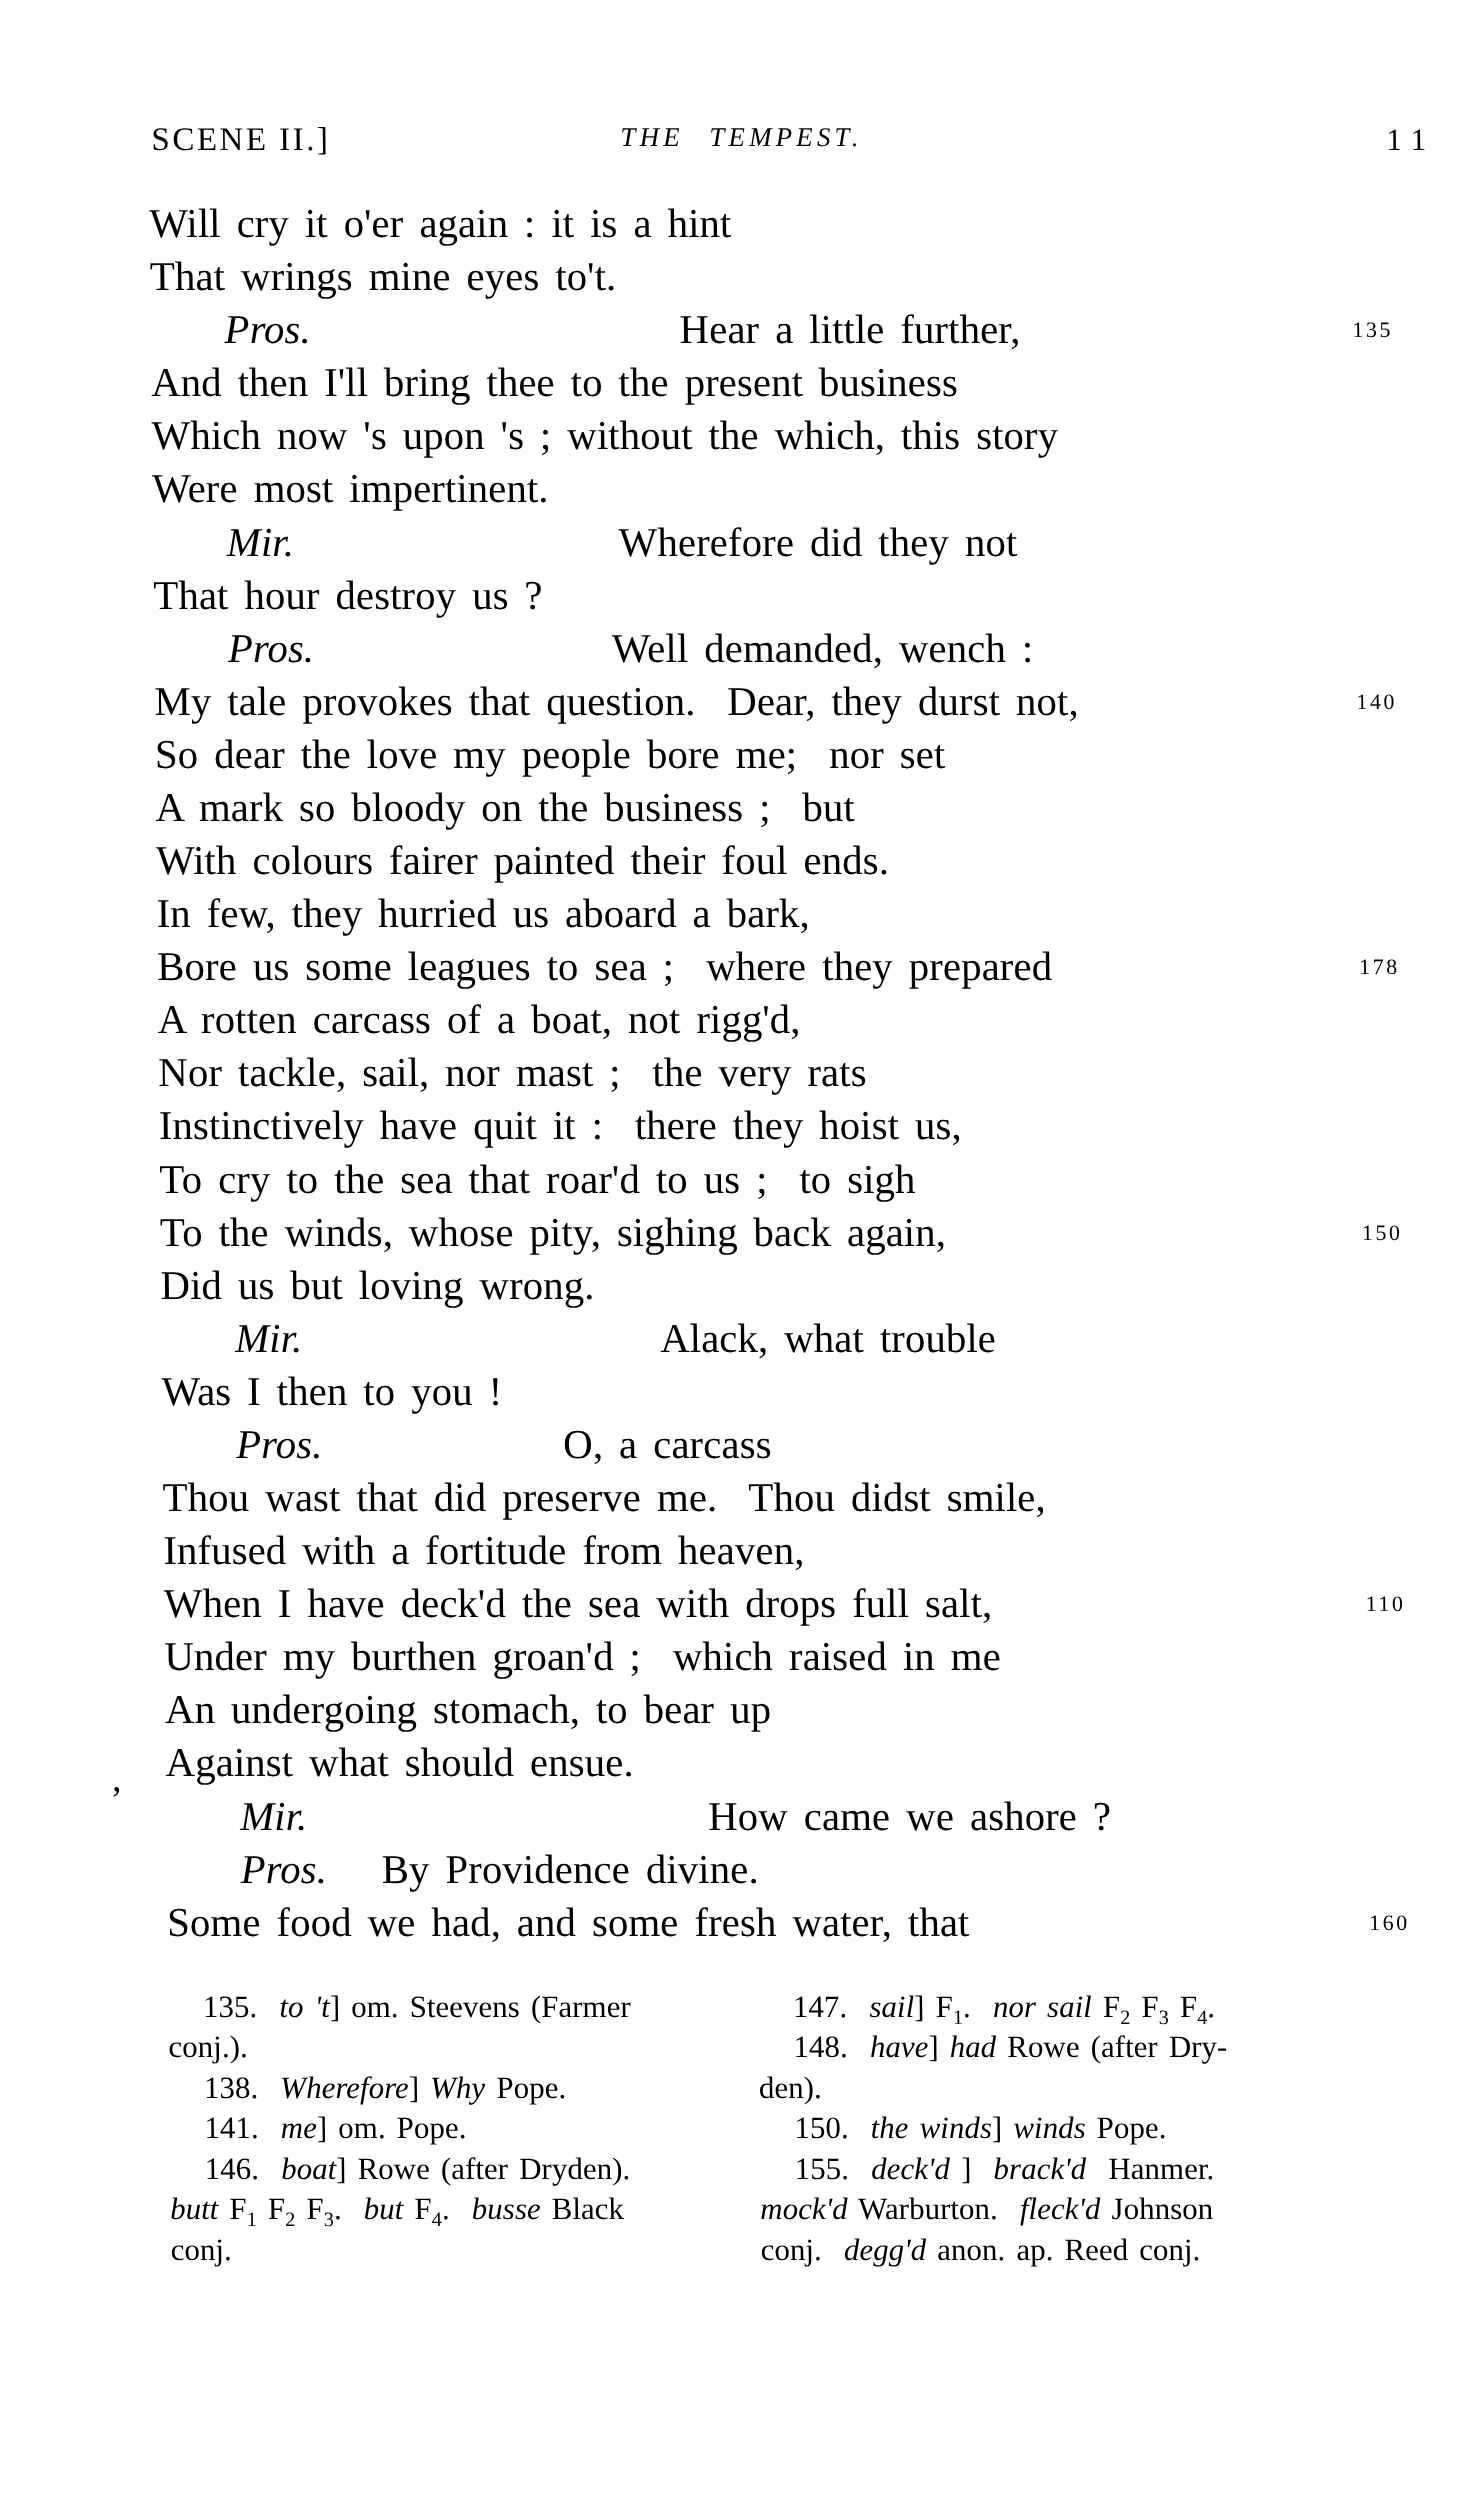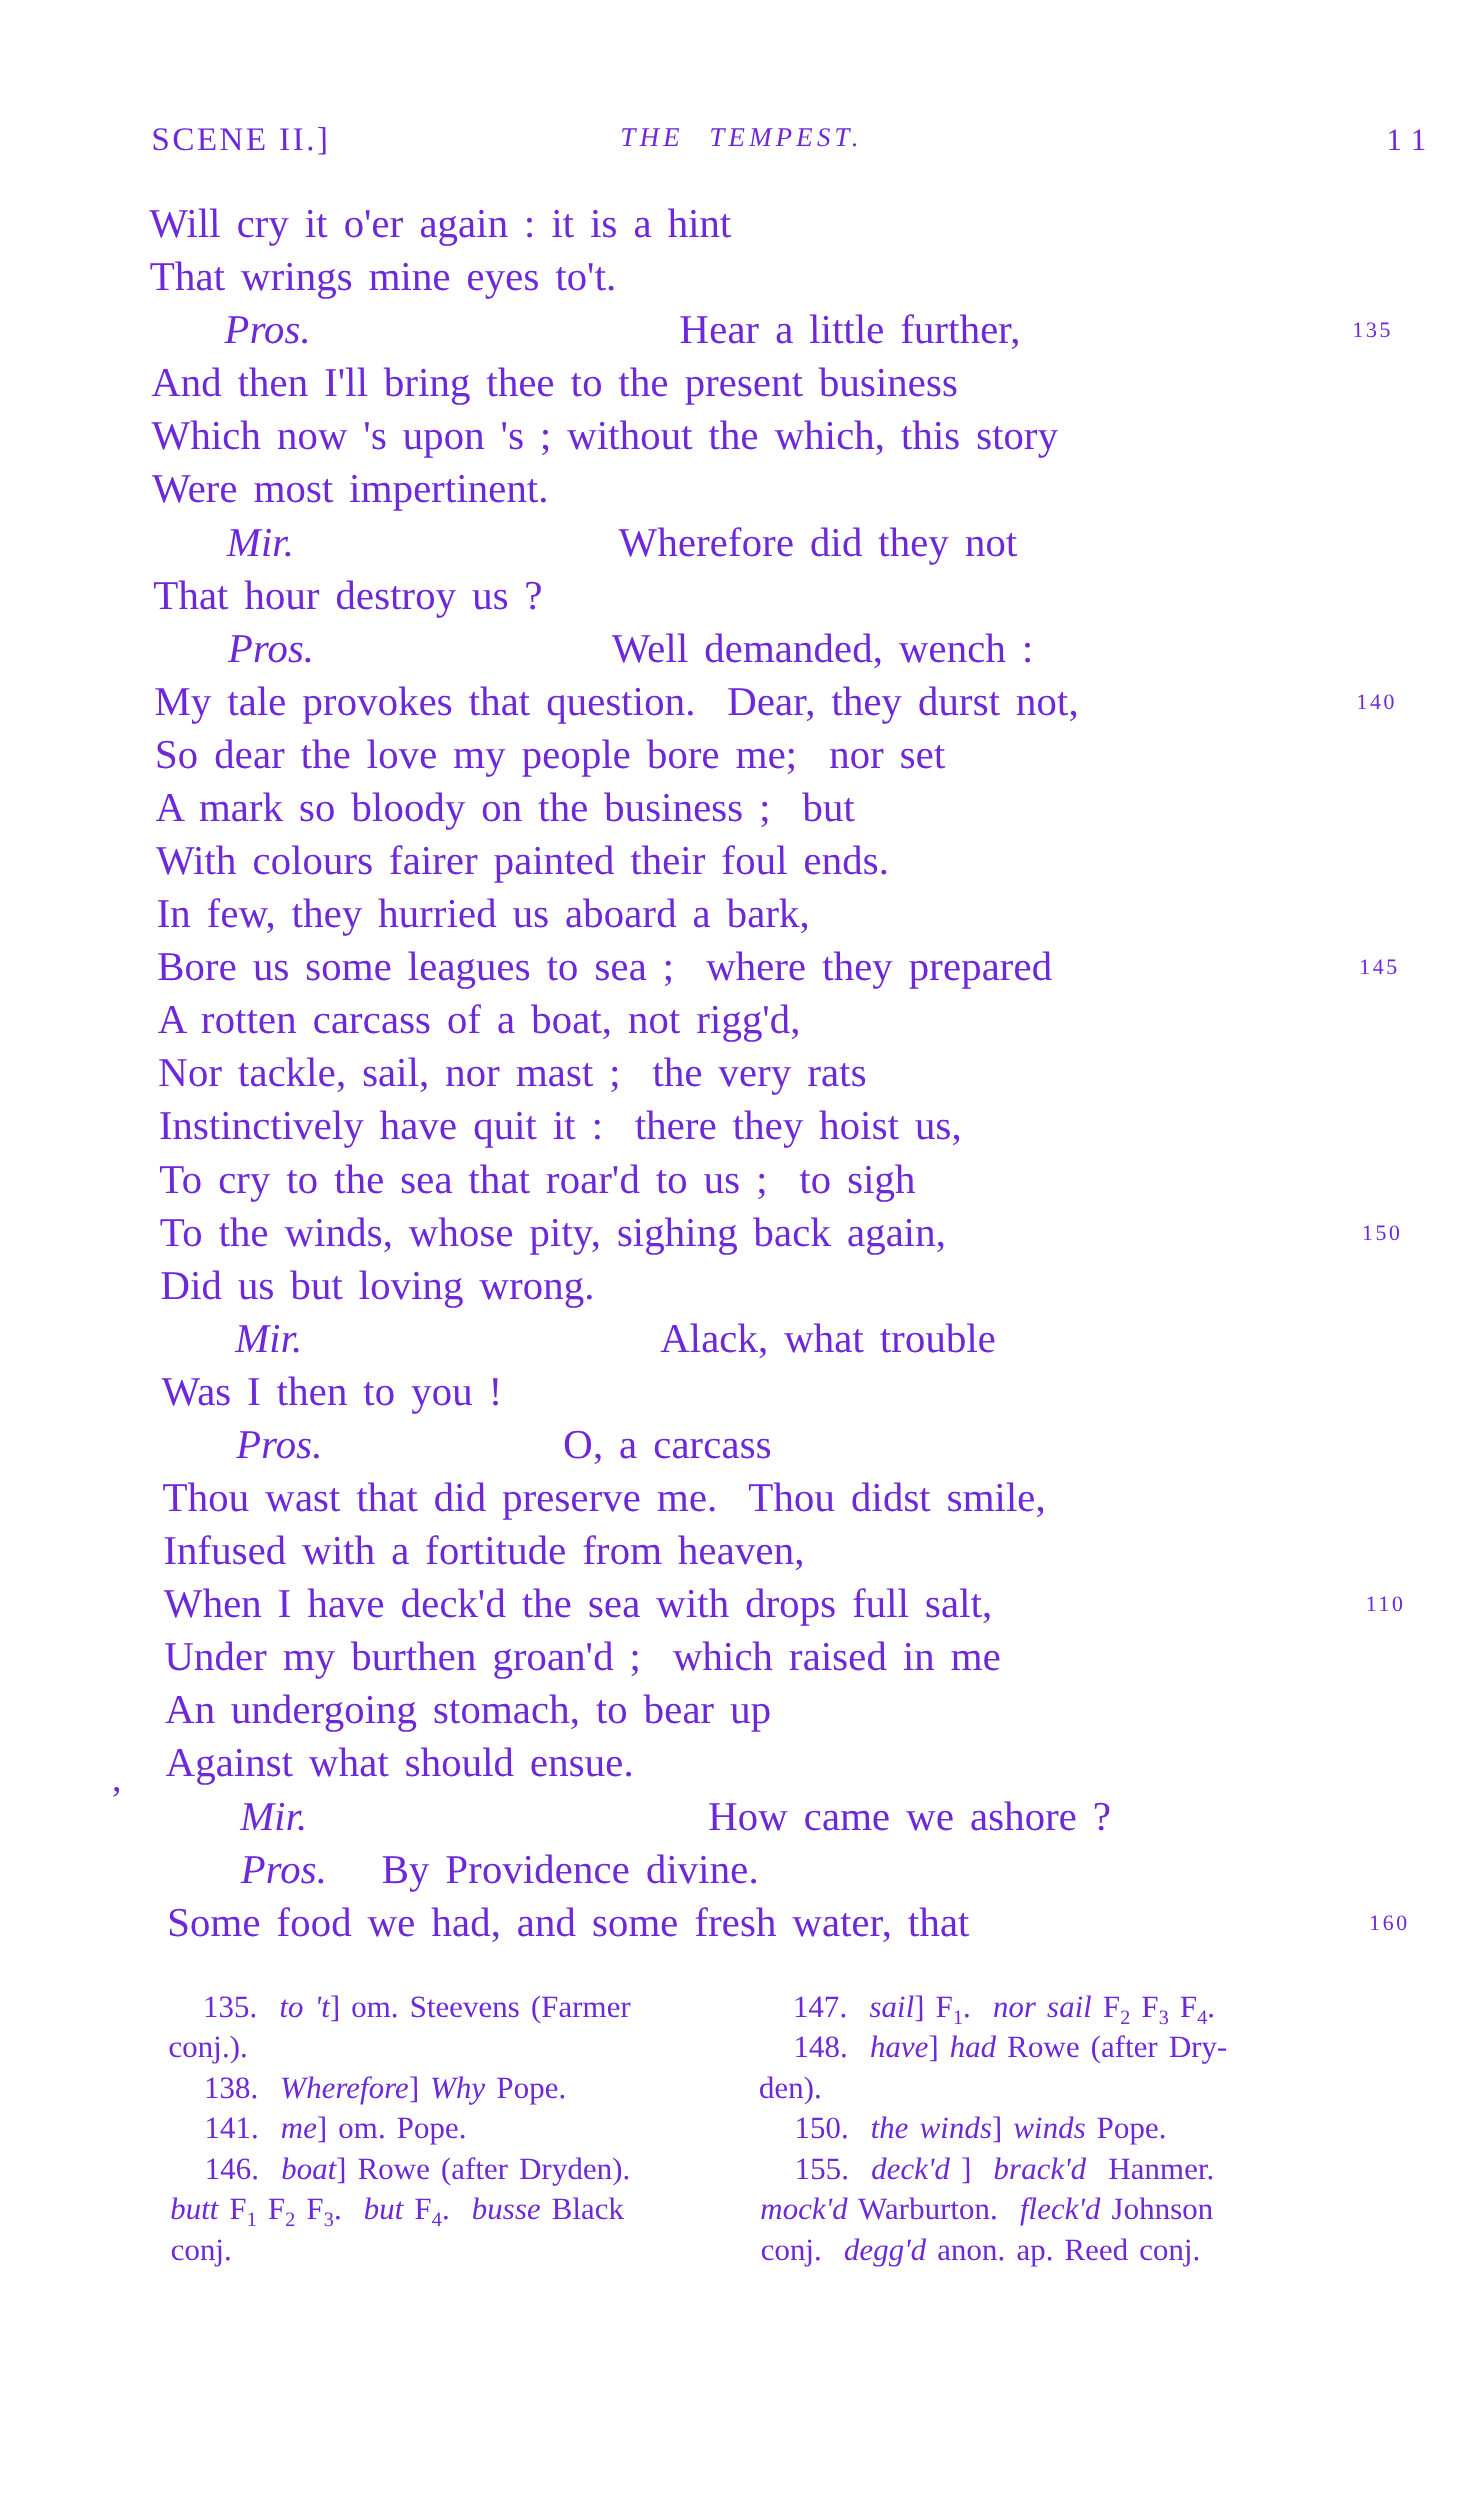--- a/index.html
+++ b/index.html
@@ -1,18 +1,18 @@
 <!DOCTYPE html>
 <html style="font-size:13px"><head>
 <meta charset="utf-8">
 <style>
   html,body { margin:0; padding:0; background:#e8e8e8; }
   .page {
     position:relative; width:1481px; height:2500px; background:#ffffff;
-    font-family:"Liberation Serif", serif; color:#6d28d9; overflow:hidden;
+    font-family:"Liberation Serif", serif; color:#000000; overflow:hidden;
     margin:0 auto;
   }
   .skew { position:absolute; left:0; top:0; width:100%; height:100%;
           transform:skewX(0.6deg); transform-origin:0 0; }
 
   
   .hdr-scene { position:absolute; left:150px; top:123px; font-size:33px;
                line-height:33px; letter-spacing:2.5px; white-space:pre; }
   .hdr-title { position:absolute; left:740px; top:117px; transform:translateX(-50%);
                font-size:27px; font-style:italic; letter-spacing:4.1px;
@@ -60,21 +60,21 @@
         <div class="vline" style="top: 212px;"><span class="vtext" style="left: 0px;">Which now 's upon 's ; without the which, this story</span></div>
         <div class="vline" style="top: 265px;"><span class="vtext" style="left: 0px;">Were most impertinent.</span></div>
         <div class="vline" style="top: 319px;"><span class="speaker">Mir.</span><span class="vtext" style="left: 466px;">Wherefore did they not</span></div>
         <div class="vline" style="top: 372px;"><span class="vtext" style="left: 0px;">That hour destroy us ?</span></div>
         <div class="vline" style="top: 425px;"><span class="speaker">Pros.</span><span class="vtext" style="left: 458px;">Well demanded, wench :</span></div>
         <div class="vline" style="top: 478px;"><span class="vtext" style="left: 0px;">My tale provokes that question.  Dear, they durst not,</span><span class="lnum">140</span></div>
         <div class="vline" style="top: 531px;"><span class="vtext" style="left: 0px;">So dear the love my people bore me;  nor set</span></div>
         <div class="vline" style="top: 584px;"><span class="vtext" style="left: 0px;">A mark so bloody on the business ;  but</span></div>
         <div class="vline" style="top: 637px;"><span class="vtext" style="left: 0px;">With colours fairer painted their foul ends.</span></div>
         <div class="vline" style="top: 690px;"><span class="vtext" style="left: 0px;">In few, they hurried us aboard a bark,</span></div>
-        <div class="vline" style="top: 743px;"><span class="vtext" style="left: 0px;">Bore us some leagues to sea ;  where they prepared</span><span class="lnum">145</span></div>
+        <div class="vline" style="top: 743px;"><span class="vtext" style="left: 0px;">Bore us some leagues to sea ;  where they prepared</span><span class="lnum">178</span></div>
         <div class="vline" style="top: 796px;"><span class="vtext" style="left: 0px;">A rotten carcass of a boat, not rigg'd,</span></div>
         <div class="vline" style="top: 849px;"><span class="vtext" style="left: 0px;">Nor tackle, sail, nor mast ;  the very rats</span></div>
         <div class="vline" style="top: 902px;"><span class="vtext" style="left: 0px;">Instinctively have quit it :  there they hoist us,</span></div>
         <div class="vline" style="top: 956px;"><span class="vtext" style="left: 0px;">To cry to the sea that roar'd to us ;  to sigh</span></div>
         <div class="vline" style="top: 1009px;"><span class="vtext" style="left: 0px;">To the winds, whose pity, sighing back again,</span><span class="lnum">150</span></div>
         <div class="vline" style="top: 1062px;"><span class="vtext" style="left: 0px;">Did us but loving wrong.</span></div>
         <div class="vline" style="top: 1115px;"><span class="speaker">Mir.</span><span class="vtext" style="left: 499px;">Alack, what trouble</span></div>
         <div class="vline" style="top: 1168px;"><span class="vtext" style="left: 0px;">Was I then to you !</span></div>
         <div class="vline" style="top: 1221px;"><span class="speaker">Pros.</span><span class="vtext" style="left: 401px;">O, a carcass</span></div>
         <div class="vline" style="top: 1274px;"><span class="vtext" style="left: 0px;">Thou wast that did preserve me.  Thou didst smile,</span></div>

